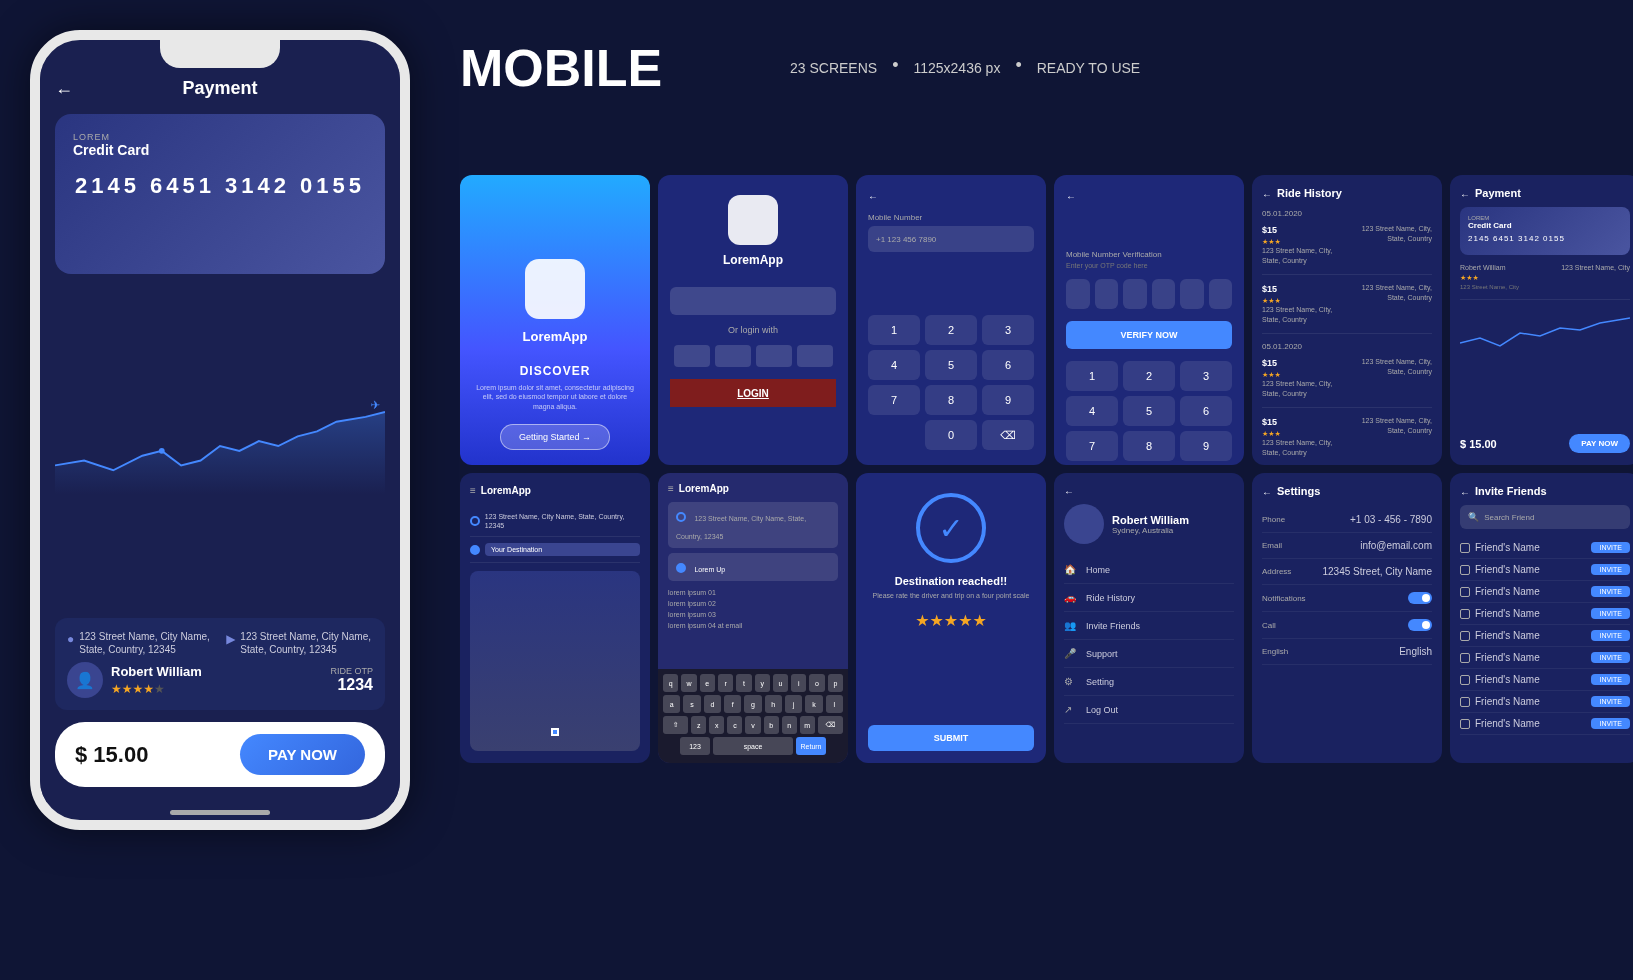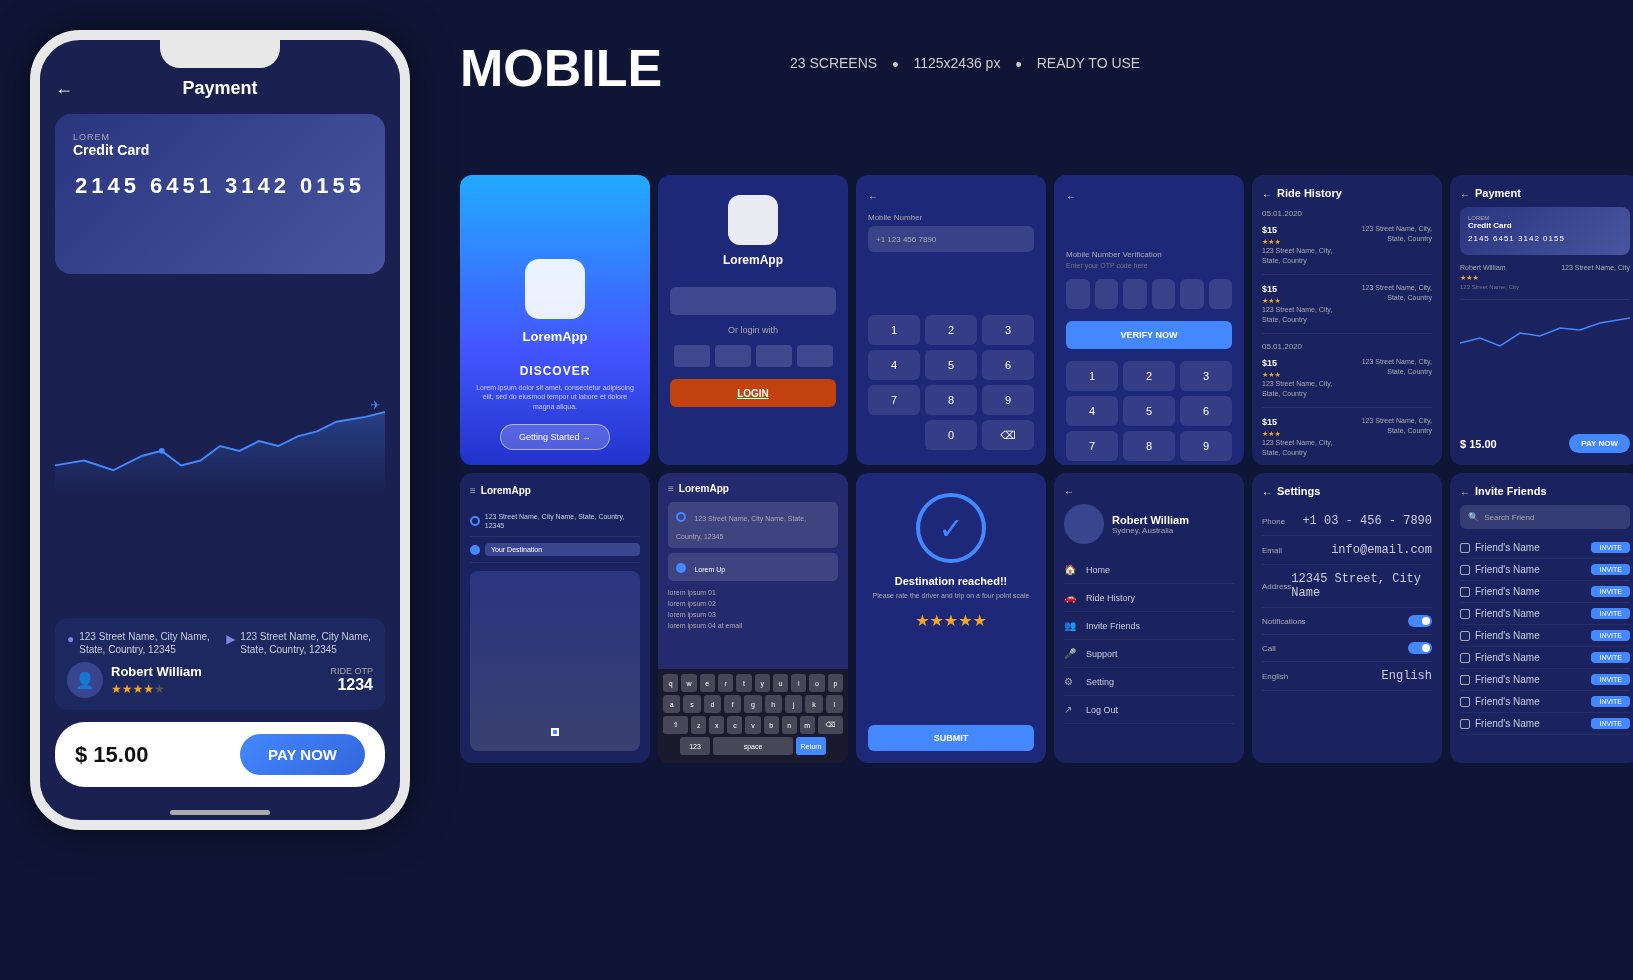--- a/index.html
+++ b/index.html
@@ -236,21 +236,21 @@
       font-size: 52px;
       font-weight: 900;
       line-height: 1.1;
       text-transform: uppercase;
     }
     .meta-info {
       position: absolute;
       left: 790px;
       top: 55px;
       display: flex;
-      align-items: flex-start;
+      align-items: flex-end;
       gap: 15px;
       color: #ccc;
       font-size: 14px;
     }
     .meta-dot {
       color: #ccc;
       font-size: 18px;
     }
 
     
@@ -362,22 +362,22 @@
       margin-bottom: 12px;
     }
     .login-social-btn {
       width: 36px;
       height: 22px;
       background: rgba(255,255,255,0.15);
       border-radius: 4px;
     }
     .login-btn {
       width: 100%;
-      background: #c2410c;
-      border-radius: 6px;
+      background: #7f1d1d;
+      border-radius: 0;
       height: 28px;
       display: flex;
       align-items: center;
       justify-content: center;
       color: #fff;
       font-size: 10px;
       font-weight: bold;
       text-decoration: underline;
     }
 
@@ -752,22 +752,21 @@
       align-items: center;
       padding: 7px 0;
       border-bottom: 1px solid rgba(255,255,255,0.06);
     }
     .settings-label {
       color: #aaa;
       font-size: 8px;
     }
     .settings-value {
       color: #ccd;
-      font-size: 12px;
-      font-family: Liberation Mono, monospace;
+      font-size: 10px;
     }
     .toggle {
       width: 24px;
       height: 12px;
       background: #4488ff;
       border-radius: 6px;
       position: relative;
     }
     .toggle::after {
       content: '';

